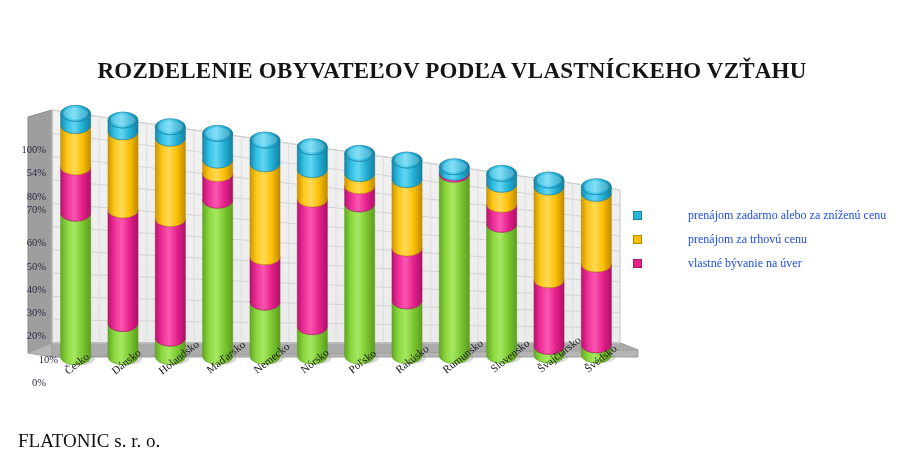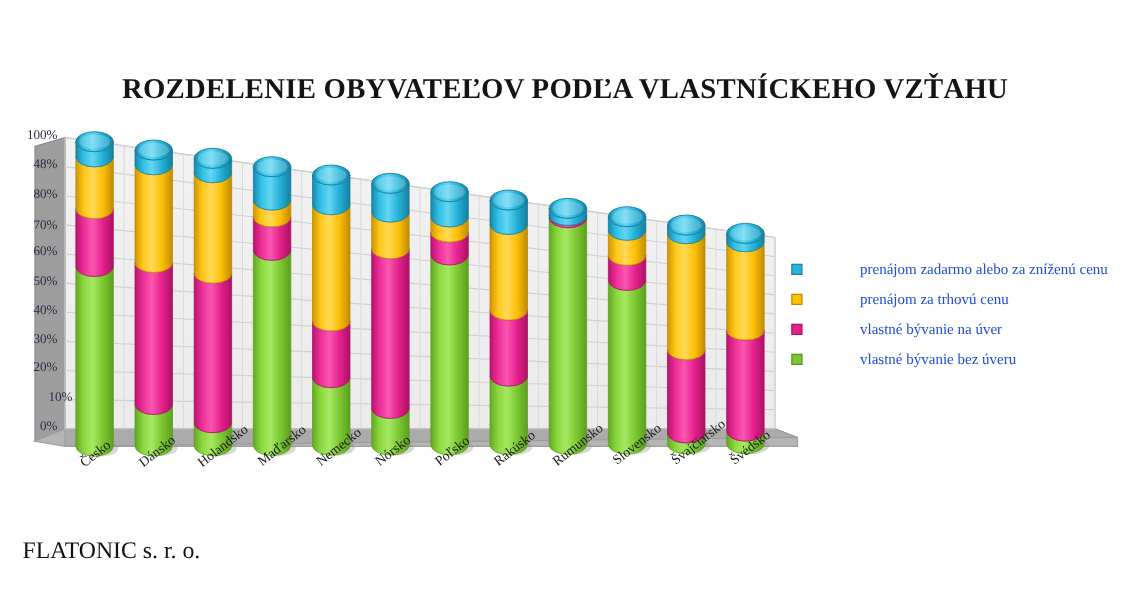--- a/index.html
+++ b/index.html
@@ -34,20 +34,21 @@
   
   .ytick {
     position:absolute;
     right:0;
     width:46px;
     text-align:right;
     font-family:"Liberation Serif", serif;
     font-size:10.5px;
     color:#2b2b45;
     white-space:nowrap;
+    margin-top:41px;
   }
   #ylabels { position:absolute; left:0; top:0; width:54px; height:260px; }
 
   
   #xlabels { position:absolute; left:0; top:0; width:640px; height:360px; }
   .xtick {
     position:absolute;
     font-family:"Liberation Serif", serif;
     font-size:11px;
     color:#1b1b1b;
@@ -469,23 +470,23 @@
              L 90.66666666666666 18.333333333333343
              A 15 8 0 0 1 60.66666666666666 18.333333333333343 Z" fill="url(#g-blue)" stroke="#147C9C" stroke-width="0.6"></path>
           <ellipse cx="75.66666666666666" cy="18.333333333333343" rx="15" ry="8" fill="url(#g-blue)" stroke="#147C9C" stroke-width="0.7" fill-opacity="1"></ellipse>
           <ellipse cx="75.66666666666666" cy="18.333333333333343" rx="12.299999999999999" ry="5.76" fill="#ffffff" fill-opacity="0.22" stroke="none"></ellipse>
         </g>
       </g>
   </svg>
 
   <div id="ylabels">
       <div class="ytick" style="top: 8px; left: 0px;">100%</div>
-      <div class="ytick" style="top: 31.3px; left: 0px;">48%</div>
+      <div class="ytick" style="top: 31.3px; left: 0px;">54%</div>
       <div class="ytick" style="top: 54.6px; left: 0px;">80%</div>
-      <div class="ytick" style="top: 80px; left: 0px;">70%</div>
+      <div class="ytick" style="top: 68px; left: 0px;">70%</div>
       <div class="ytick" style="top: 101.2px; left: 0px;">60%</div>
       <div class="ytick" style="top: 124.5px; left: 0px;">50%</div>
       <div class="ytick" style="top: 147.8px; left: 0px;">40%</div>
       <div class="ytick" style="top: 171.1px; left: 0px; padding-left: 16px;">30%</div>
       <div class="ytick" style="top: 194.4px; left: 0px;">20%</div>
       <div class="ytick" style="top: 217.7px; left: 12px;">10%</div>
       <div class="ytick" style="top: 241px; left: 0px;">0%</div>
     </div>
 
   <div id="xlabels">
@@ -510,19 +511,15 @@
     <span class="legend-text">prenájom zadarmo alebo za zníženú cenu</span>
   </div>
   <div class="legend-row">
     <span class="legend-swatch" style="background: rgb(255, 192, 0);"></span>
     <span class="legend-text">prenájom za trhovú cenu</span>
   </div>
   <div class="legend-row">
     <span class="legend-swatch" style="background: rgb(232, 32, 140);"></span>
     <span class="legend-text">vlastné bývanie na úver</span>
   </div>
-  <div class="legend-row">
-    <span class="legend-swatch" style="background: rgb(125, 200, 50);"></span>
-    <span class="legend-text">vlastné bývanie bez úveru</span>
-  </div>
 </div>
 
 <div id="footer">FLATONIC s. r. o.</div>
 
 </body></html>

